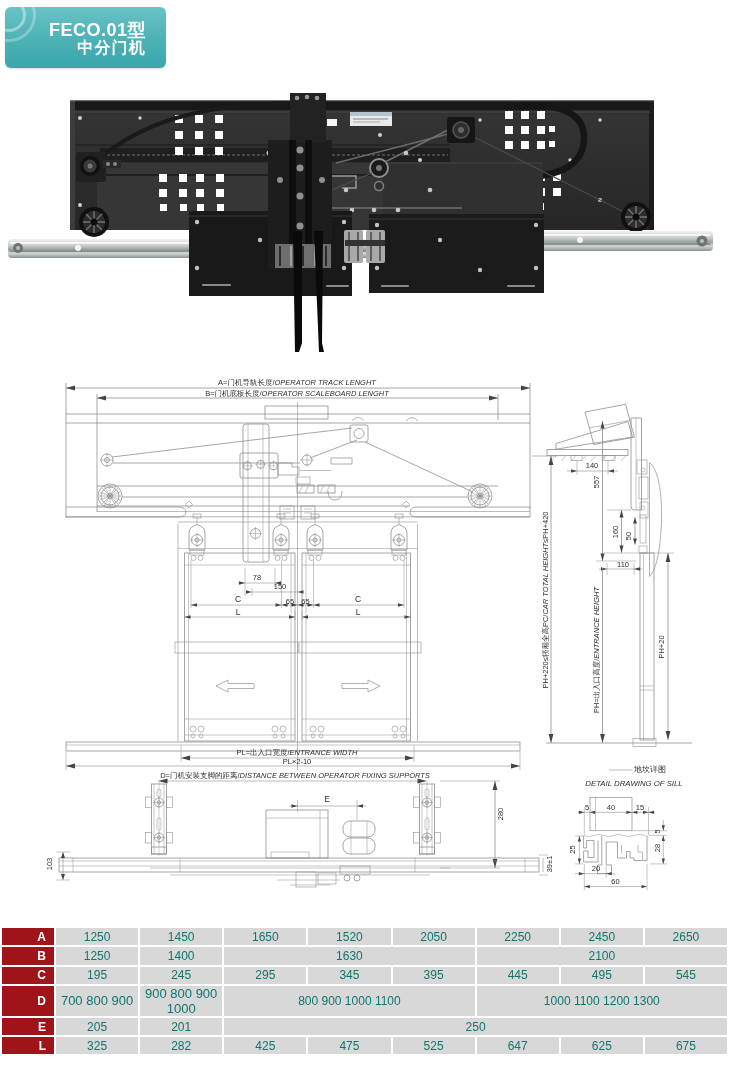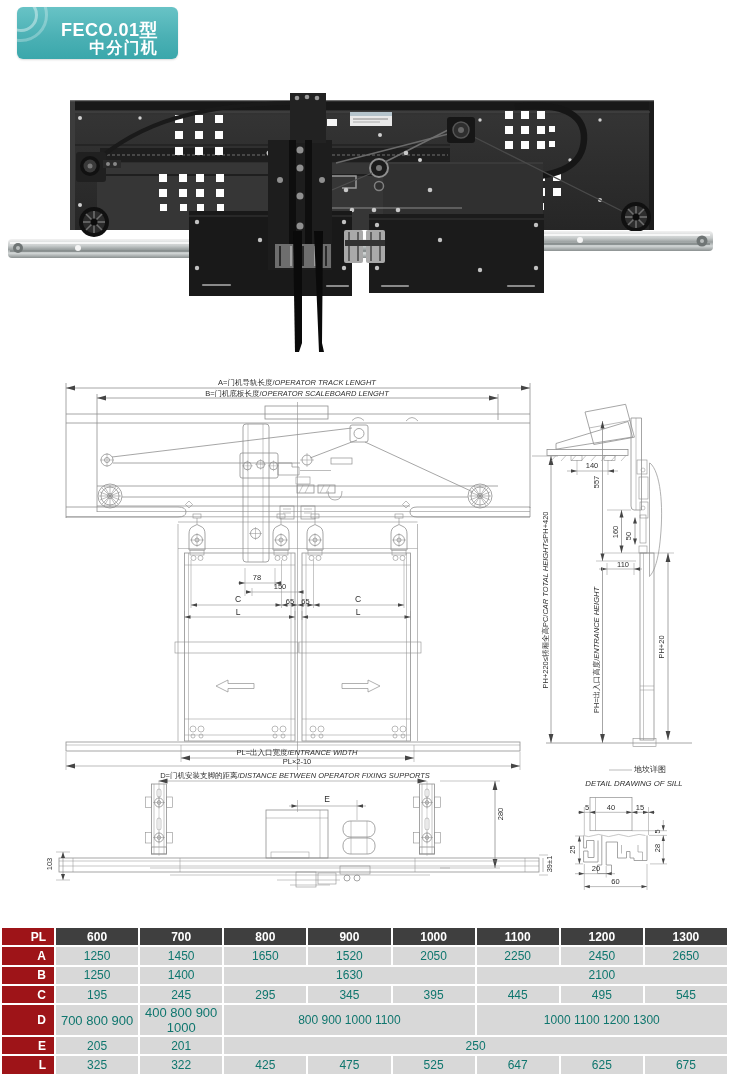--- a/index.html
+++ b/index.html
@@ -1,17 +1,17 @@
 <!DOCTYPE html>
 <html><head>
 <meta charset="utf-8">
 <style>
 html,body{margin:0;padding:0;background:#fff;}
 body{width:729px;height:1087px;position:relative;font-family:"Liberation Sans",sans-serif;overflow:hidden;}
-#badge{position:absolute;left:17px;top:7px;width:161px;height:52px;border-radius:6px;
+#badge{position:absolute;left:5px;top:7px;width:161px;height:61px;border-radius:6px;
 background:linear-gradient(180deg,#68c3c6 0%,#4cb1b5 55%,#3aa7ab 100%);overflow:hidden;
 box-shadow:0 1px 2px rgba(0,0,0,0.15);}
 #badge .arc1{position:absolute;left:-13px;top:-9px;width:28px;height:28px;border-radius:50%;border:3px solid rgba(255,255,255,0.4);}
 #badge .arc2{position:absolute;left:-23px;top:-19px;width:48px;height:48px;border-radius:50%;border:3px solid rgba(255,255,255,0.28);}
 #badge .t1{position:absolute;right:20px;top:11px;color:#fff;font-weight:bold;font-size:18px;letter-spacing:0.5px;}
 #badge .t2{position:absolute;right:20px;top:31px;color:#fff;font-weight:bold;font-size:16px;letter-spacing:1.2px;text-align:right;}
 #dwg{position:absolute;left:0;top:0;}
 table.spec{position:absolute;left:0px;top:926px;width:729px;border-collapse:separate;border-spacing:2px;table-layout:fixed;}
 table.spec td{height:17.3px;padding:0;font-size:12px;text-align:center;color:#0f766e;background:#d8d8d8;vertical-align:middle;}
 table.spec td.h{background:#3f3f3f;color:#fff;font-weight:bold;}
@@ -793,31 +793,20 @@
 </g>
 </g>
 </svg>
 
 <table class="spec">
 <colgroup>
       <col style="width:52px">
       <col span="8">
     </colgroup>
 <tbody>
-      <tr>
-        <td class="h r">PL</td>
-        <td class="h">600</td>
-        <td class="h">700</td>
-        <td class="h">800</td>
-        <td class="h">900</td>
-        <td class="h">1000</td>
-        <td class="h">1100</td>
-        <td class="h">1200</td>
-        <td class="h">1300</td>
-      </tr>
 <tr>
         <td class="r">A</td>
         <td>1250</td>
         <td>1450</td>
         <td>1650</td>
         <td>1520</td>
         <td>2050</td>
         <td>2250</td>
         <td>2450</td>
         <td>2650</td>
@@ -836,34 +825,34 @@
         <td>295</td>
         <td>345</td>
         <td>395</td>
         <td>445</td>
         <td>495</td>
         <td>545</td>
       </tr>
 <tr>
         <td class="r">D</td>
         <td class="sm">700 800 900</td>
-        <td class="sm">400 800 900 1000</td>
+        <td class="sm">900 800 900 1000</td>
         <td colspan="3">800 900 1000 1100</td>
         <td colspan="3">1000 1100 1200 1300</td>
       </tr>
 <tr>
         <td class="r">E</td>
         <td>205</td>
         <td>201</td>
         <td colspan="6">250</td>
       </tr>
 <tr>
         <td class="r">L</td>
         <td>325</td>
-        <td>322</td>
+        <td>282</td>
         <td>425</td>
         <td>475</td>
         <td>525</td>
         <td>647</td>
         <td>625</td>
         <td>675</td>
       </tr>
 </tbody>
   </table>
 

